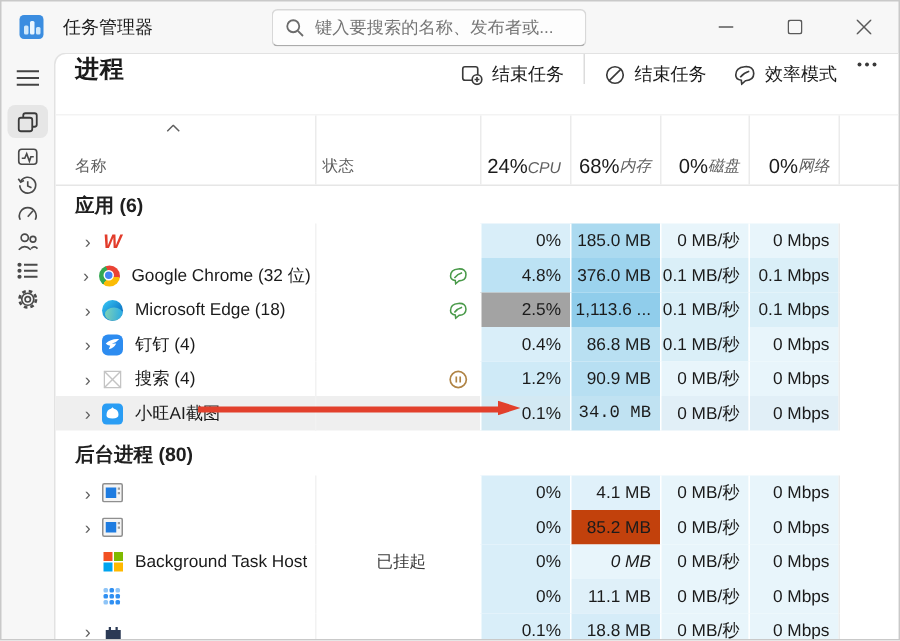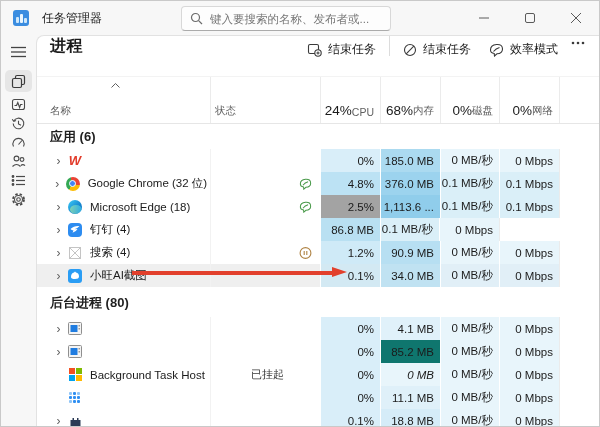--- a/index.html
+++ b/index.html
@@ -43,21 +43,21 @@
   .tb-sep { width:1px; height:20px; background:#dcdcdc; margin:0 4px; }
   
   .col-name{ width:173px; } .col-status{ width:110px; } .col-cpu{ width:60px; }
   .col-mem{ width:60px; } .col-disk{ width:59px; } .col-net{ width:60px; } .col-extra{ flex:1; }
   
   #grid-header { height:48px; display:flex; border-bottom:1px solid #e6e6e6; border-top:1px solid #f3f3f3; }
   #grid-header > div { position:relative; }
   #grid-header .num-col { display:flex; flex-direction:row; justify-content:flex-end; align-items:flex-end;
     padding:0 6px 5px 0; border-left:1px solid #ebebeb; }
   .hdr-total { font-size:13.5px; color:#1b1b1b; }
-  .hdr-label { font-size:10.5px; color:#5f5f5f; margin-top:1px; }
+  .hdr-label { font-size:10.5px; color:#5f5f5f; margin-top:1px;font-style:italic; }
   .hdr-bottom { position:absolute; bottom:5px; left:4px; font-size:10.5px; color:#5f5f5f; }
   #col-name-hdr .hdr-bottom { left:13px; }
   #sort-caret { position:absolute; top:6px; left:74px; }
   #col-status-hdr { border-left:1px solid #ebebeb; }
   #grid-header .col-extra { border-left:1px solid #ebebeb; }
   
   .section-label { font-size:13px; font-weight:700; color:#1f1f1f; padding-left:13px; }
   #section-apps { height:25px; display:flex; align-items:center; }
   #section-bg { height:30px; display:flex; align-items:flex-end; padding-bottom:5px; }
   .prow { height:23px; display:flex; align-items:stretch; font-size:11.5px; }
@@ -331,20 +331,21 @@
         <span class="app-ico">
             <span class="i-ding">
           <svg width="10" height="9" viewBox="0 0 10 9" fill="#fff">
                 <path d="M0.5,4 Q4,0.5 9.5,1 Q7.5,3.5 4.5,4.2 L7.5,4 Q6,7 2.5,7.8 L3.5,5.5 Q1.5,5.2 0.5,4 Z"></path>
               </svg>
         </span>
           </span>
         <span class="rlabel">钉钉 (4)</span>
         </div>
       <div class="cell c-status col-status"></div>
+      <div class="cell num col-cpu" style="background-color: rgb(217, 238, 249);">0.4%</div>
       <div class="cell num col-mem" style="background-color: rgb(185, 224, 242);">86.8 MB</div>
       <div class="cell num col-disk" style="background-color: rgb(218, 239, 248);">0.1 MB/秒</div>
       <div class="cell num col-net" style="background-color: rgb(232, 245, 251);">0 Mbps</div>
       <div class="cell c-extra col-extra"></div>
     </div>
 
     <div class="prow">
       <div class="cell c-name col-name">
           <span class="chev">›</span>
         <span class="app-ico">
@@ -377,21 +378,21 @@
             <span class="i-xw">
           <svg width="10" height="9" viewBox="0 0 10 9">
                 <path d="M1,6 Q1,2 4,1.5 L5,0.5 L6,1.5 Q9,2 9,5.5 Q9,8 5,8 Q1,8 1,6 Z" fill="#fff"></path>
               </svg>
         </span>
           </span>
         <span class="rlabel">小旺AI截图</span>
         </div>
       <div class="cell c-status col-status"></div>
       <div class="cell num col-cpu" style="background-color: rgb(211, 233, 243);">0.1%</div>
-      <div class="cell num col-mem" style="background-color: rgb(192, 226, 242);">34.0 MB</div>
+      <div class="cell num col-mem" style="background-color: rgb(192, 226, 242); font-family: Liberation Mono, monospace;">34.0 MB</div>
       <div class="cell num col-disk" style="background-color: rgb(225, 239, 247);">0 MB/秒</div>
       <div class="cell num col-net" style="background-color: rgb(225, 239, 247);">0 Mbps</div>
       <div class="cell c-extra col-extra"></div>
     </div>
 
     <div id="section-bg">
       <span class="section-label">后台进程 (80)</span>
     </div>
 
     <div class="prow">
@@ -423,21 +424,21 @@
               <rect x="0.5" y="0.5" width="13" height="12" rx="1" stroke="#8f8f8f" fill="#f4f4f4"></rect>
               <rect x="2.5" y="3" width="7" height="7" fill="#1f7ce0"></rect>
               <rect x="10.5" y="3" width="1.5" height="1.5" fill="#9c9c9c"></rect>
               <rect x="10.5" y="6" width="1.5" height="1.5" fill="#9c9c9c"></rect>
             </svg>
         </span>
         <span class="rlabel"></span>
         </div>
       <div class="cell c-status col-status"></div>
       <div class="cell num col-cpu" style="background-color: rgb(217, 238, 249);">0%</div>
-      <div class="cell num col-mem" style="background-color: #0f766e;">85.2 MB</div>
+      <div class="cell num col-mem" style="background-color: #c2410c;">85.2 MB</div>
       <div class="cell num col-disk" style="background-color: rgb(232, 245, 251);">0 MB/秒</div>
       <div class="cell num col-net" style="background-color: rgb(232, 245, 251);">0 Mbps</div>
       <div class="cell c-extra col-extra"></div>
     </div>
 
     <div class="prow">
       <div class="cell c-name col-name">
           <span class="chev hidden">›</span>
         <span class="app-ico">
             <span class="i-mslogo">

